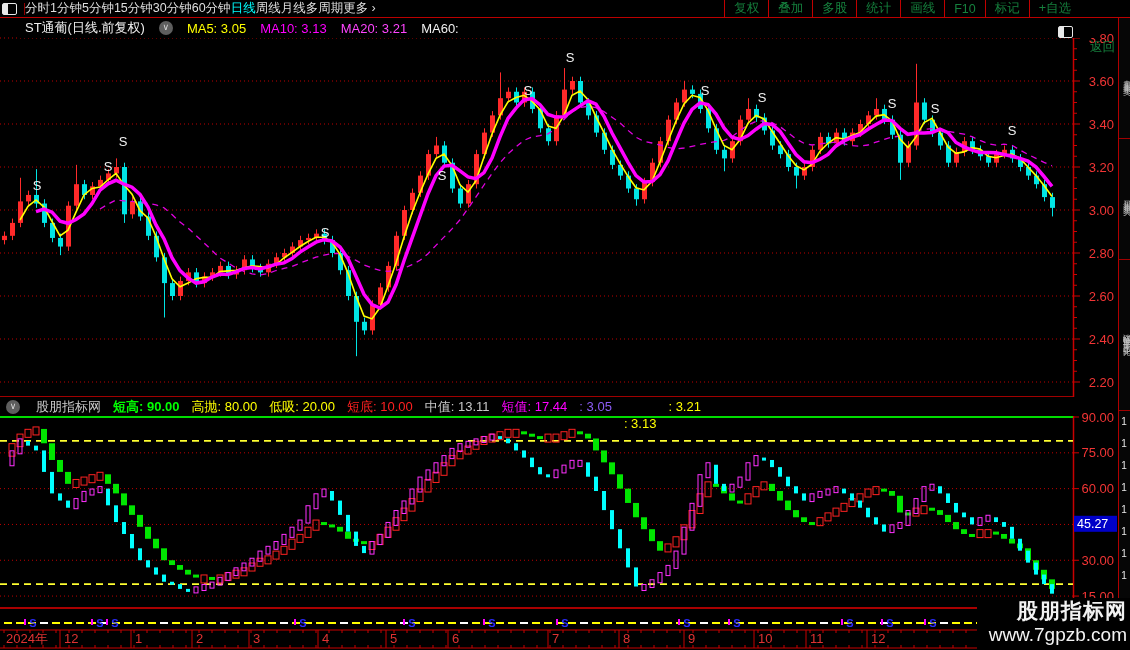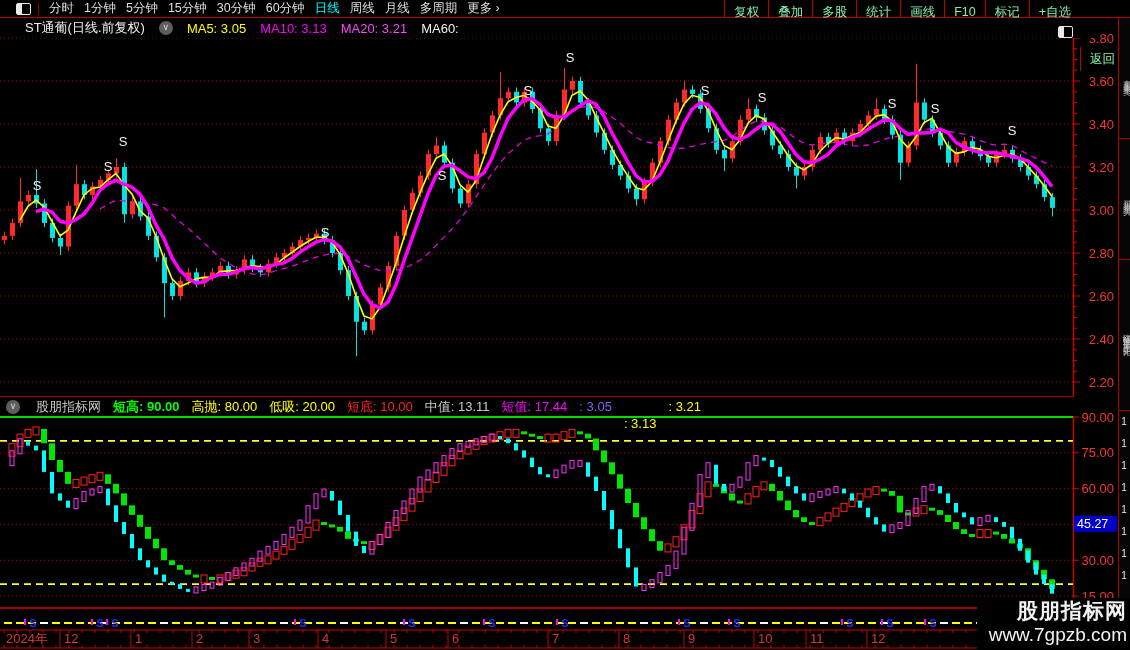--- a/index.html
+++ b/index.html
@@ -3,28 +3,28 @@
 <meta charset="utf-8">
 <style>
   html,body{margin:0;padding:0;background:#000;width:1130px;height:650px;overflow:hidden;
     font-family:"Liberation Sans","DejaVu Sans",sans-serif;}
   #stage{position:relative;width:1130px;height:650px;background:#000;}
   svg#cv{position:absolute;left:0;top:0;z-index:1;}
   .overlay{position:absolute;z-index:2;}
   
   #toolbar{left:0;top:0;width:1130px;height:17px;background:#000;border-bottom:1px solid #BB0000;
     display:flex;align-items:center;font-size:12.5px;color:#DFDFDF;}
-  #tb-left{display:flex;align-items:center;gap:10px;padding-left:16px;}
+  #tb-left{display:flex;align-items:center;padding-left:2px;}
   .win-icon{width:13px;height:10px;border:1px solid #E8E8E8;border-radius:2px;position:relative;display:inline-block;}
   .win-icon::before{content:'';position:absolute;left:0;top:0;width:5px;height:100%;background:#E8E8E8;}
   #tb-icon-box{padding-right:7px;border-right:1px solid #900000;display:flex;align-items:center;}
   .tb-item{cursor:default;white-space:nowrap;}
   .tb-item.active{color:#00FFFF;}
   #tb-right{margin-left:auto;display:flex;align-items:stretch;height:17px;}
-  .tb-btn{padding:12px 9px;border-left:1px solid #C00000;display:flex;align-items:center;white-space:nowrap;color:#86efac;}
+  .tb-btn{padding:0 9px;border-left:1px solid #C00000;display:flex;align-items:center;white-space:nowrap;color:#15803d;}
   .tb-btn:last-child{border-right:6px solid #fca5a5;margin-top:47px;}
   
   #titlebar{left:17px;top:18px;width:1072px;height:20px;background:#000;display:flex;align-items:center;
     font-size:13px;color:#F0F0F0;gap:14px;padding-left:8px;}
   .chev-icon{width:14px;height:14px;border-radius:50%;background:#5E5E5E;position:relative;display:inline-block;flex:0 0 auto;}
   .chev-icon::after{content:'∨';position:absolute;left:0;top:0;width:100%;height:100%;color:#DADADA;
     font-size:9px;line-height:13px;text-align:center;}
   .ma-item{white-space:nowrap;}
   #tr-icon{position:absolute;left:1058px;top:24px;}
   

